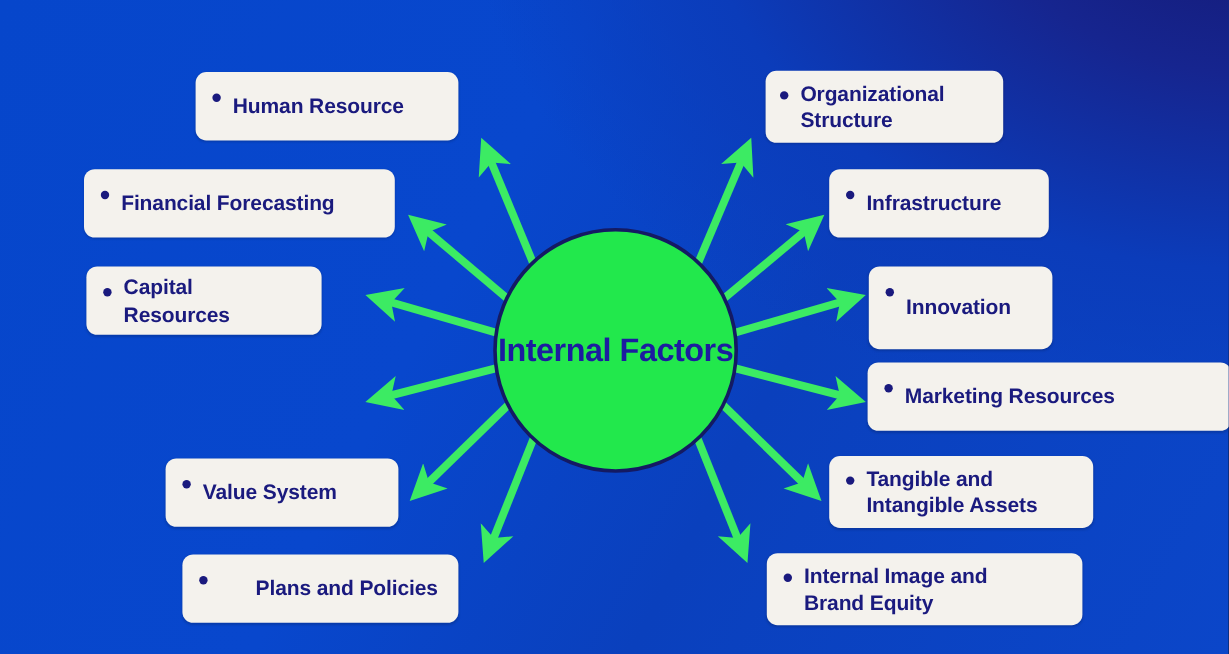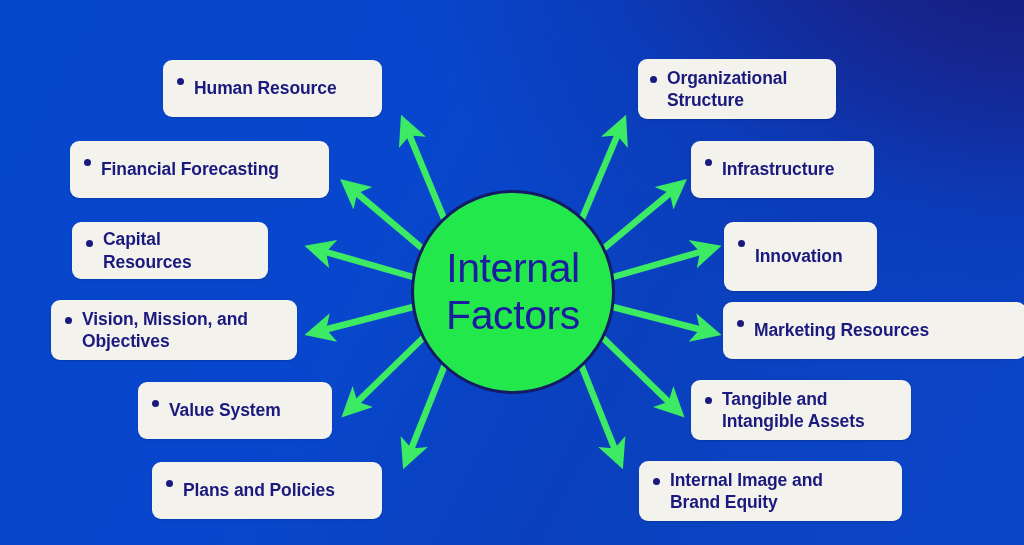--- a/index.html
+++ b/index.html
@@ -35,22 +35,22 @@
     background: #22e84c;
     border: 3px solid #141a63;
     box-sizing: border-box;
     display: flex;
     align-items: center;
     justify-content: center;
     z-index: 5;
   }
   .center-label {
     color: #1c1ca0;
-    font-size: 41px;
-    font-weight: normal;
+    font-size: 27px;
+    font-weight: bold;
     line-height: 1.14;
     text-align: center;
     letter-spacing: -0.4px;
   }
 
   .card {
     position: absolute;
     background: #f4f2ed;
     border-radius: 9px;
     box-sizing: border-box;
@@ -124,32 +124,27 @@
   <div class="card" style="left:70px; top:141px; width:259px; height:57px;">
     <span class="bullet"></span>
     <span class="card-label">Financial Forecasting</span>
   </div>
 
   <div class="card" style="left:72px; top:222px; width:196px; height:57px;">
     <span class="bullet"></span>
     <span class="card-label">Capital Resources</span>
   </div>
 
-  <div class="card two-line" style="left:51px; top:300px; width:246px; height:60px;">
-    <span class="bullet"></span>
-    <span class="card-label">Vision, Mission, and
-Objectives</span>
-  </div>
 
   <div class="card" style="left:138px; top:382px; width:194px; height:57px;">
     <span class="bullet"></span>
     <span class="card-label">Value System</span>
   </div>
 
-  <div class="card" style="left:152px; top:462px; width:230px; height:57px;">
+  <div class="card" style="left:152px; top:462px; width:230px; height:57px;gap:30px;">
     <span class="bullet"></span>
     <span class="card-label">Plans and Policies</span>
   </div>
 
   <div class="card two-line" style="left:638px; top:59px; width:198px; height:60px;padding-left:12px;">
     <span class="bullet"></span>
     <span class="card-label">Organizational
 Structure</span>
   </div>
 

